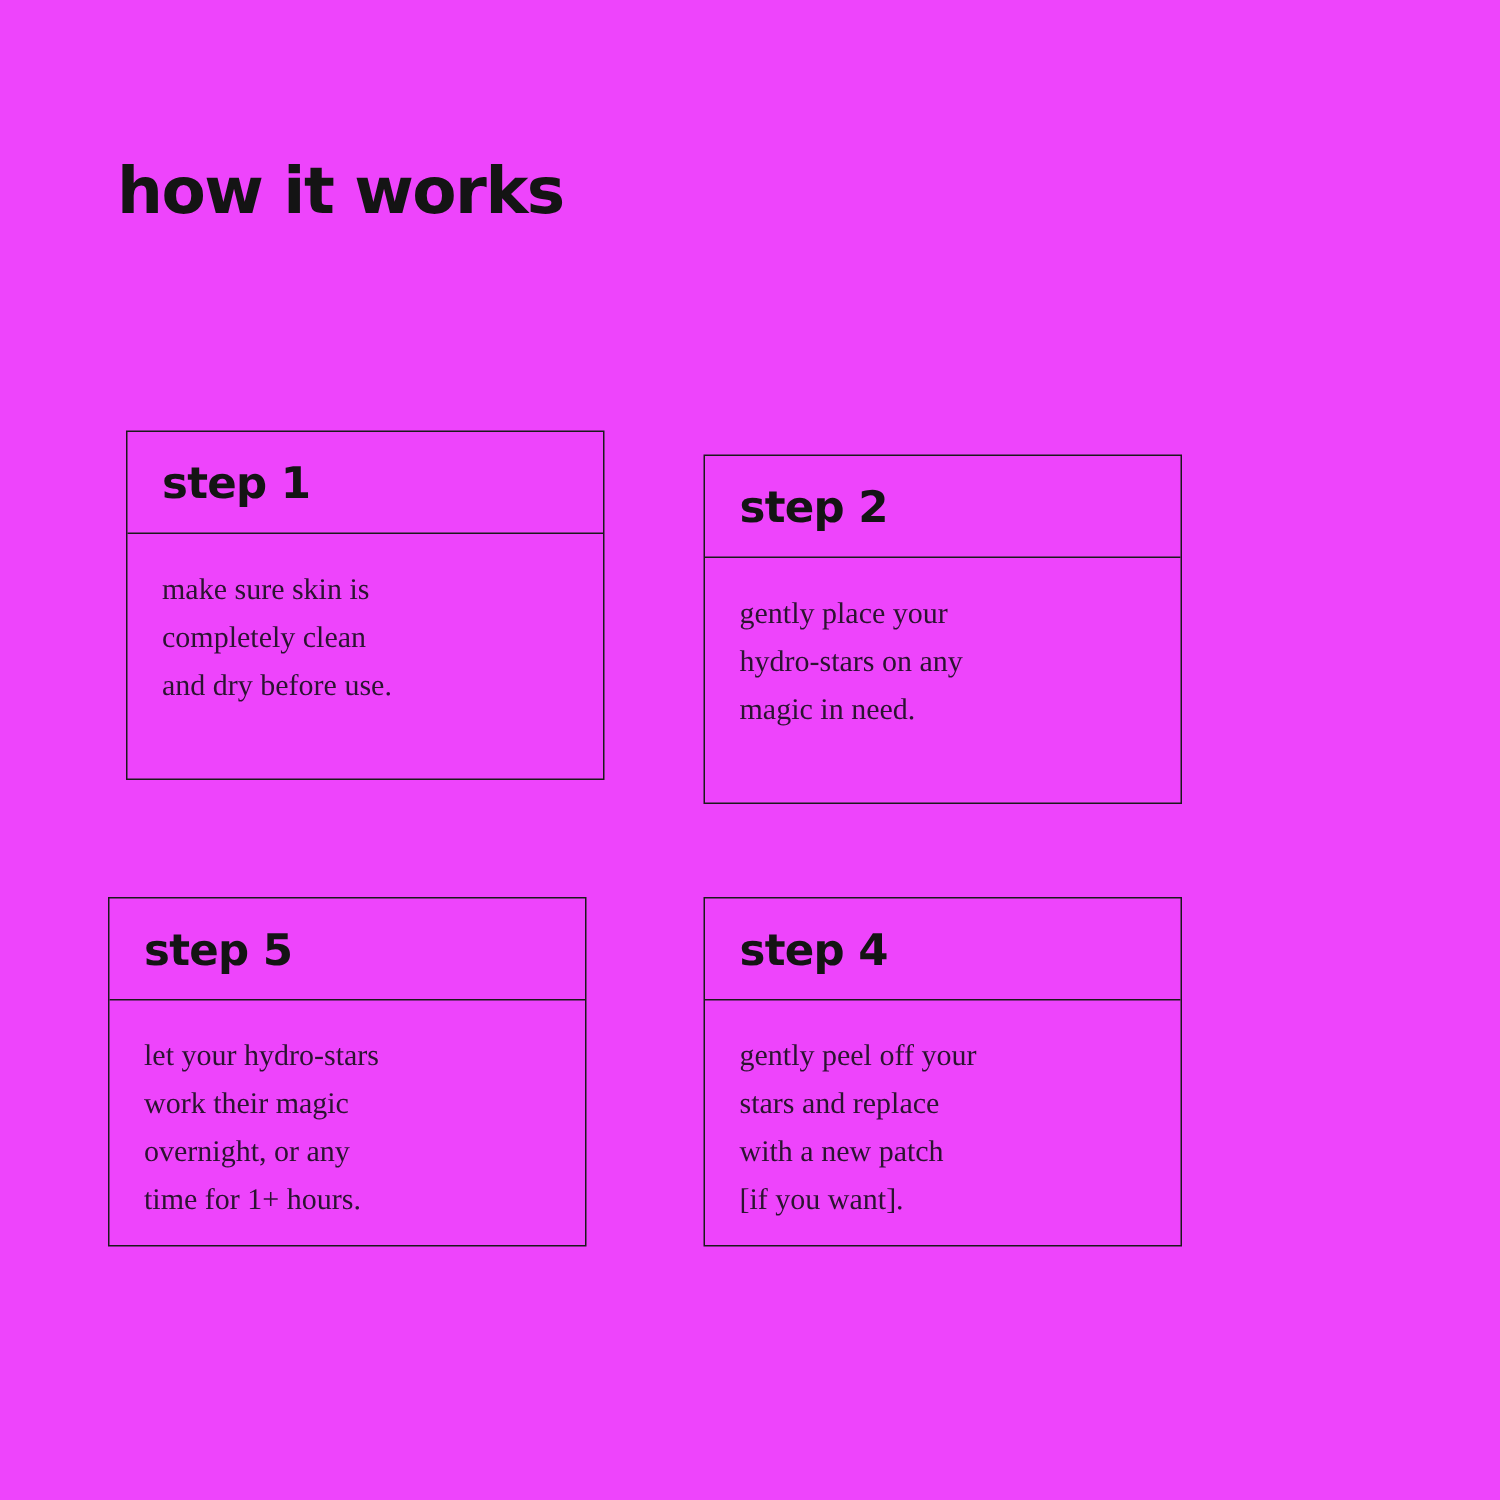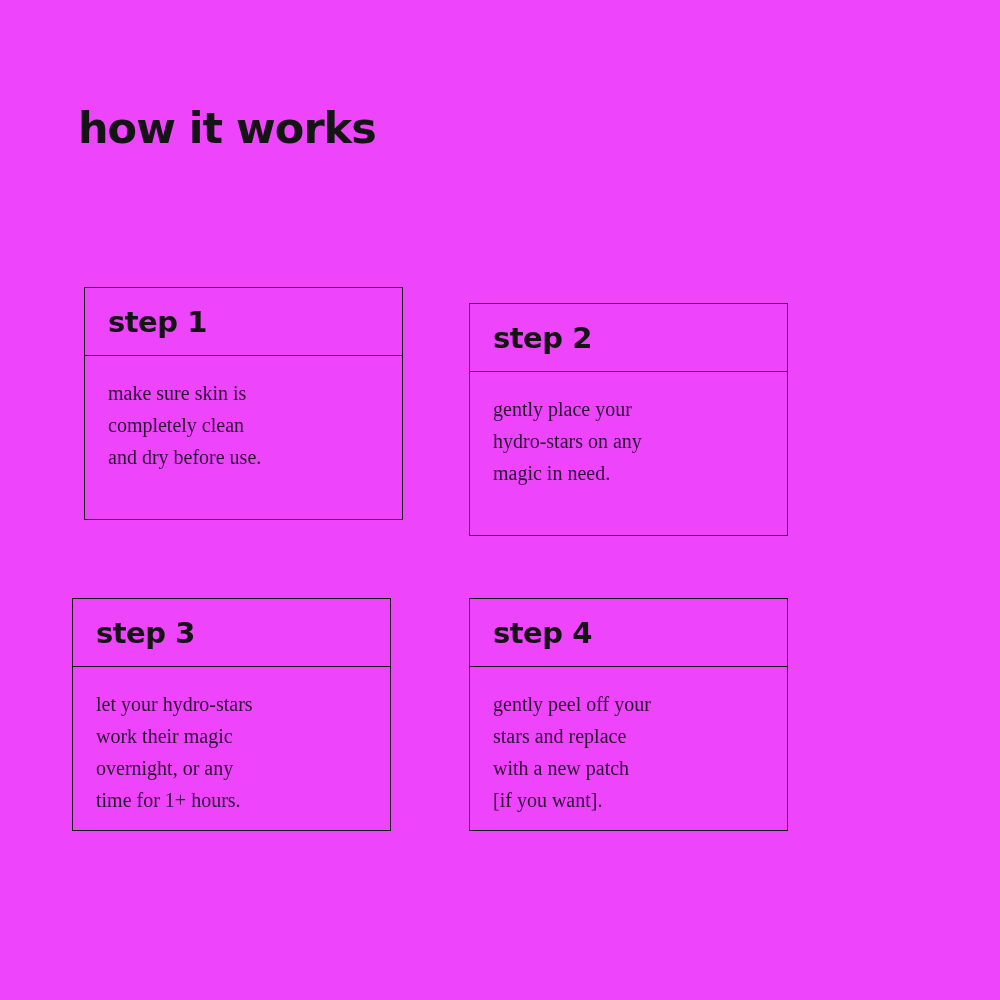--- a/index.html
+++ b/index.html
@@ -81,21 +81,21 @@
     <header class="card-header">
       <span class="step-label">step 2</span>
     </header>
     <div class="card-body">gently place your
 hydro-stars on any
 magic in need.</div>
   </section>
 
   <section class="card pos-3">
     <header class="card-header">
-      <span class="step-label">step 3</span>
+      <span class="step-label">step 5</span>
     </header>
     <div class="card-body">let your hydro-stars
 work their magic
 overnight, or any
 time for 1+ hours.</div>
   </section>
 
   <section class="card pos-4">
     <header class="card-header">
       <span class="step-label">step 4</span>

